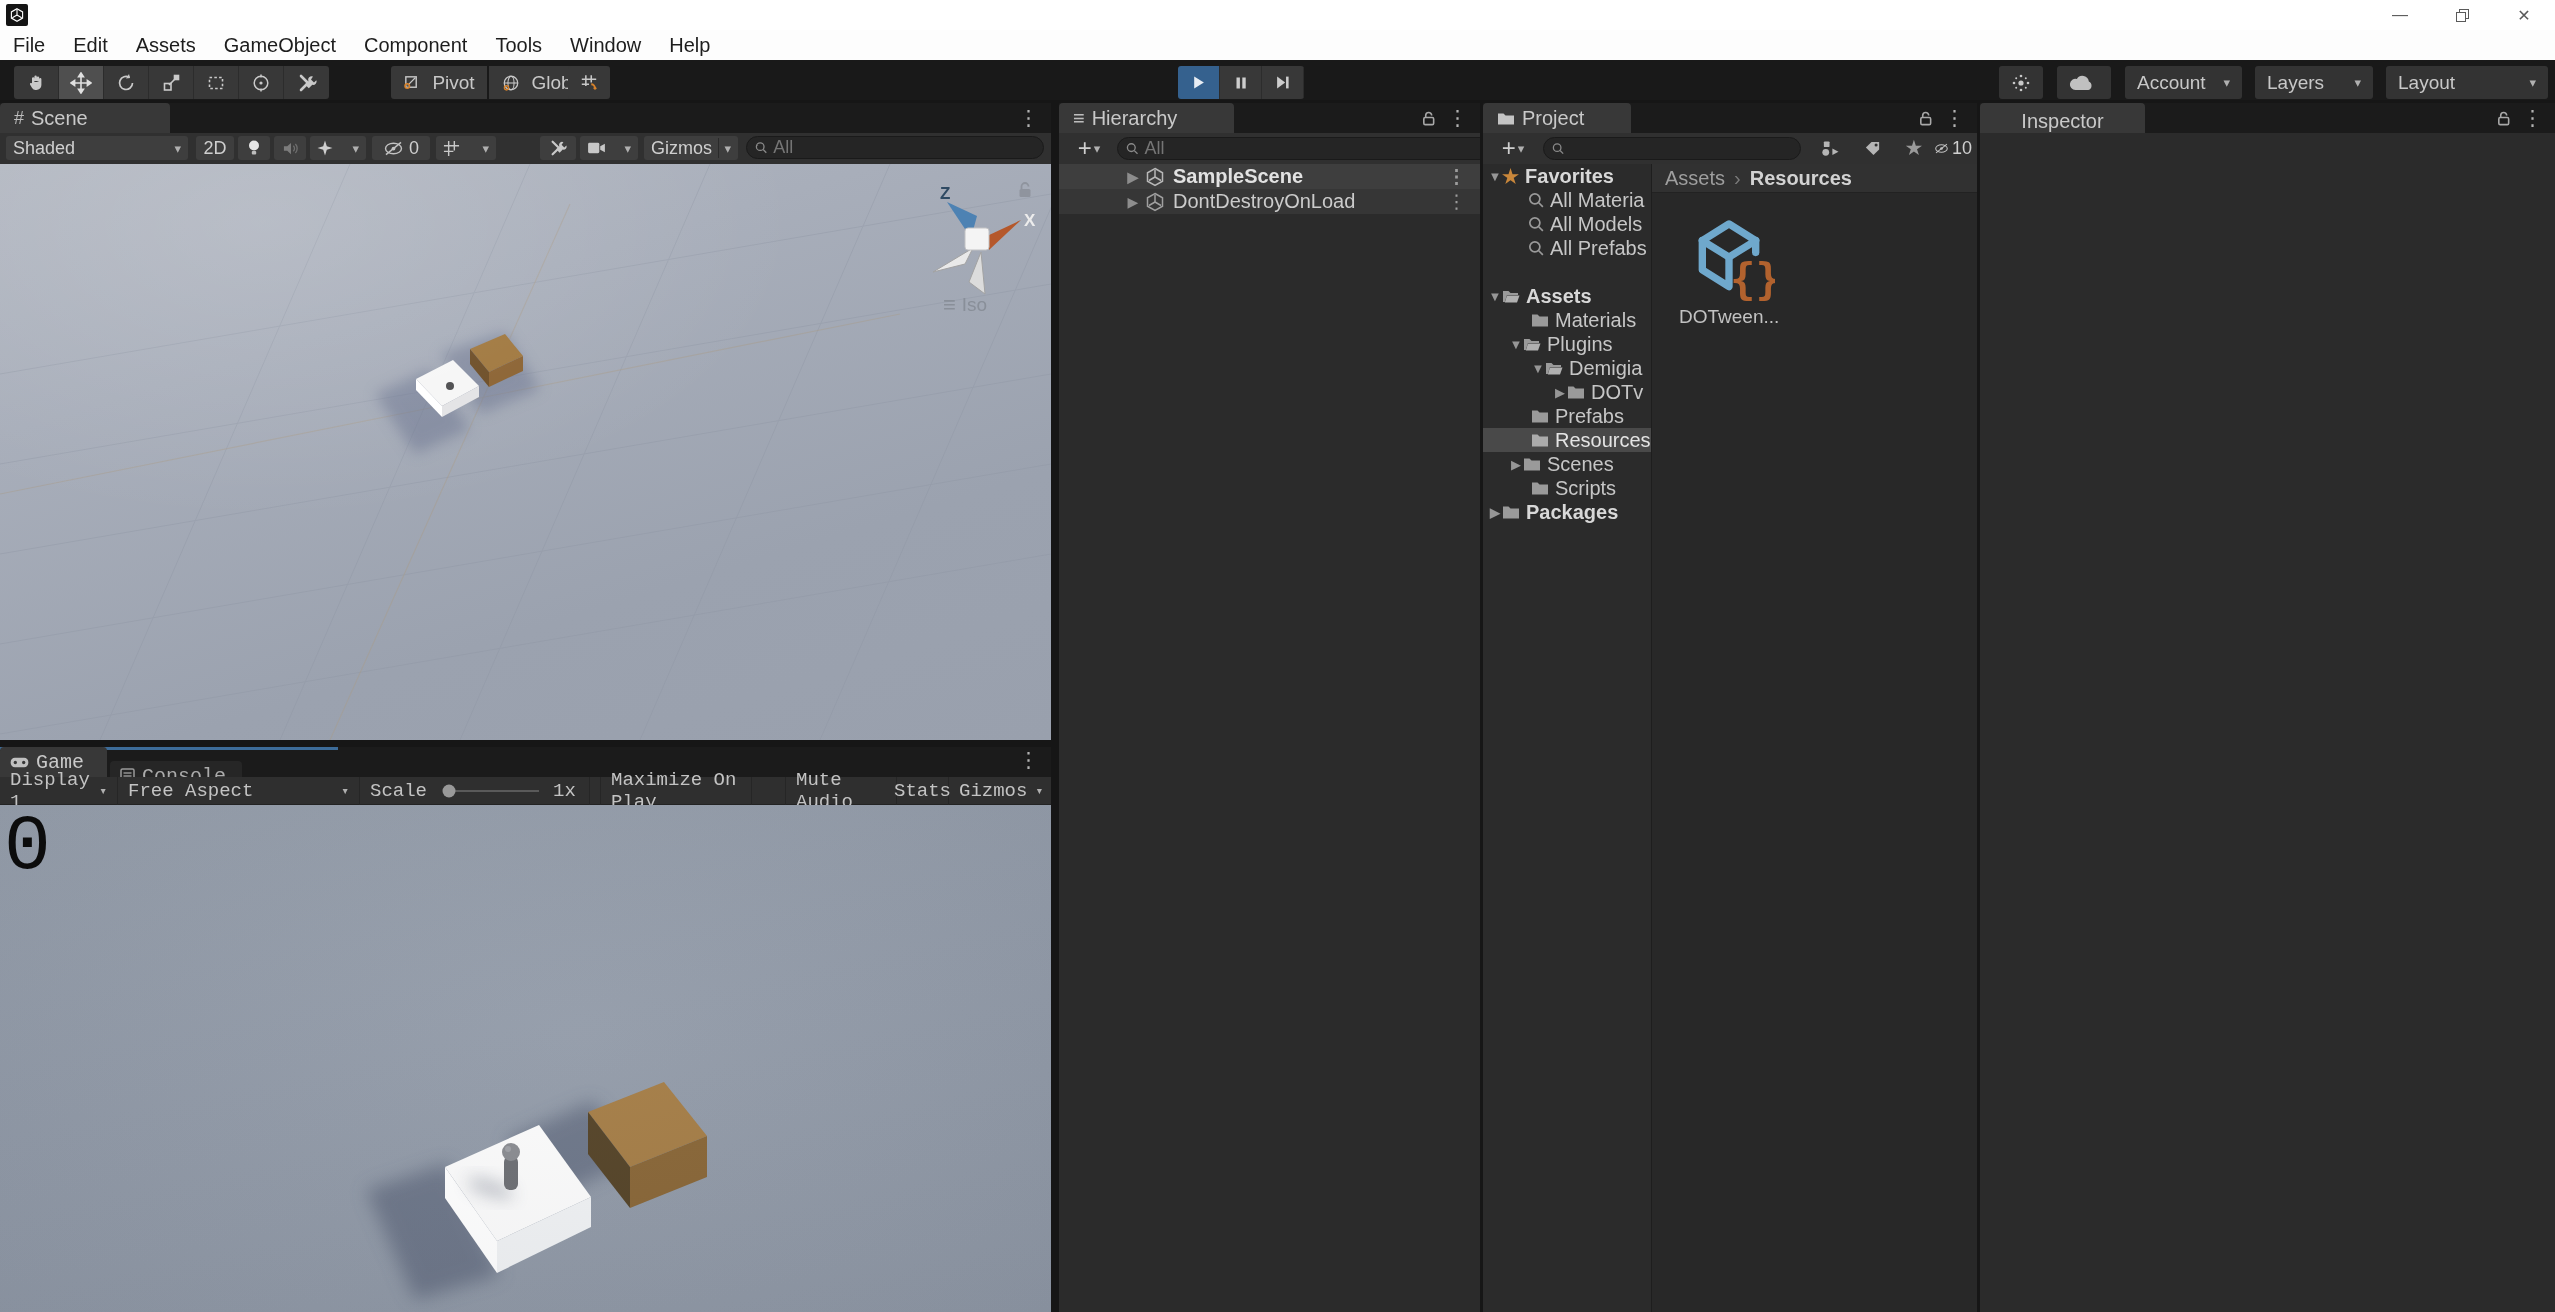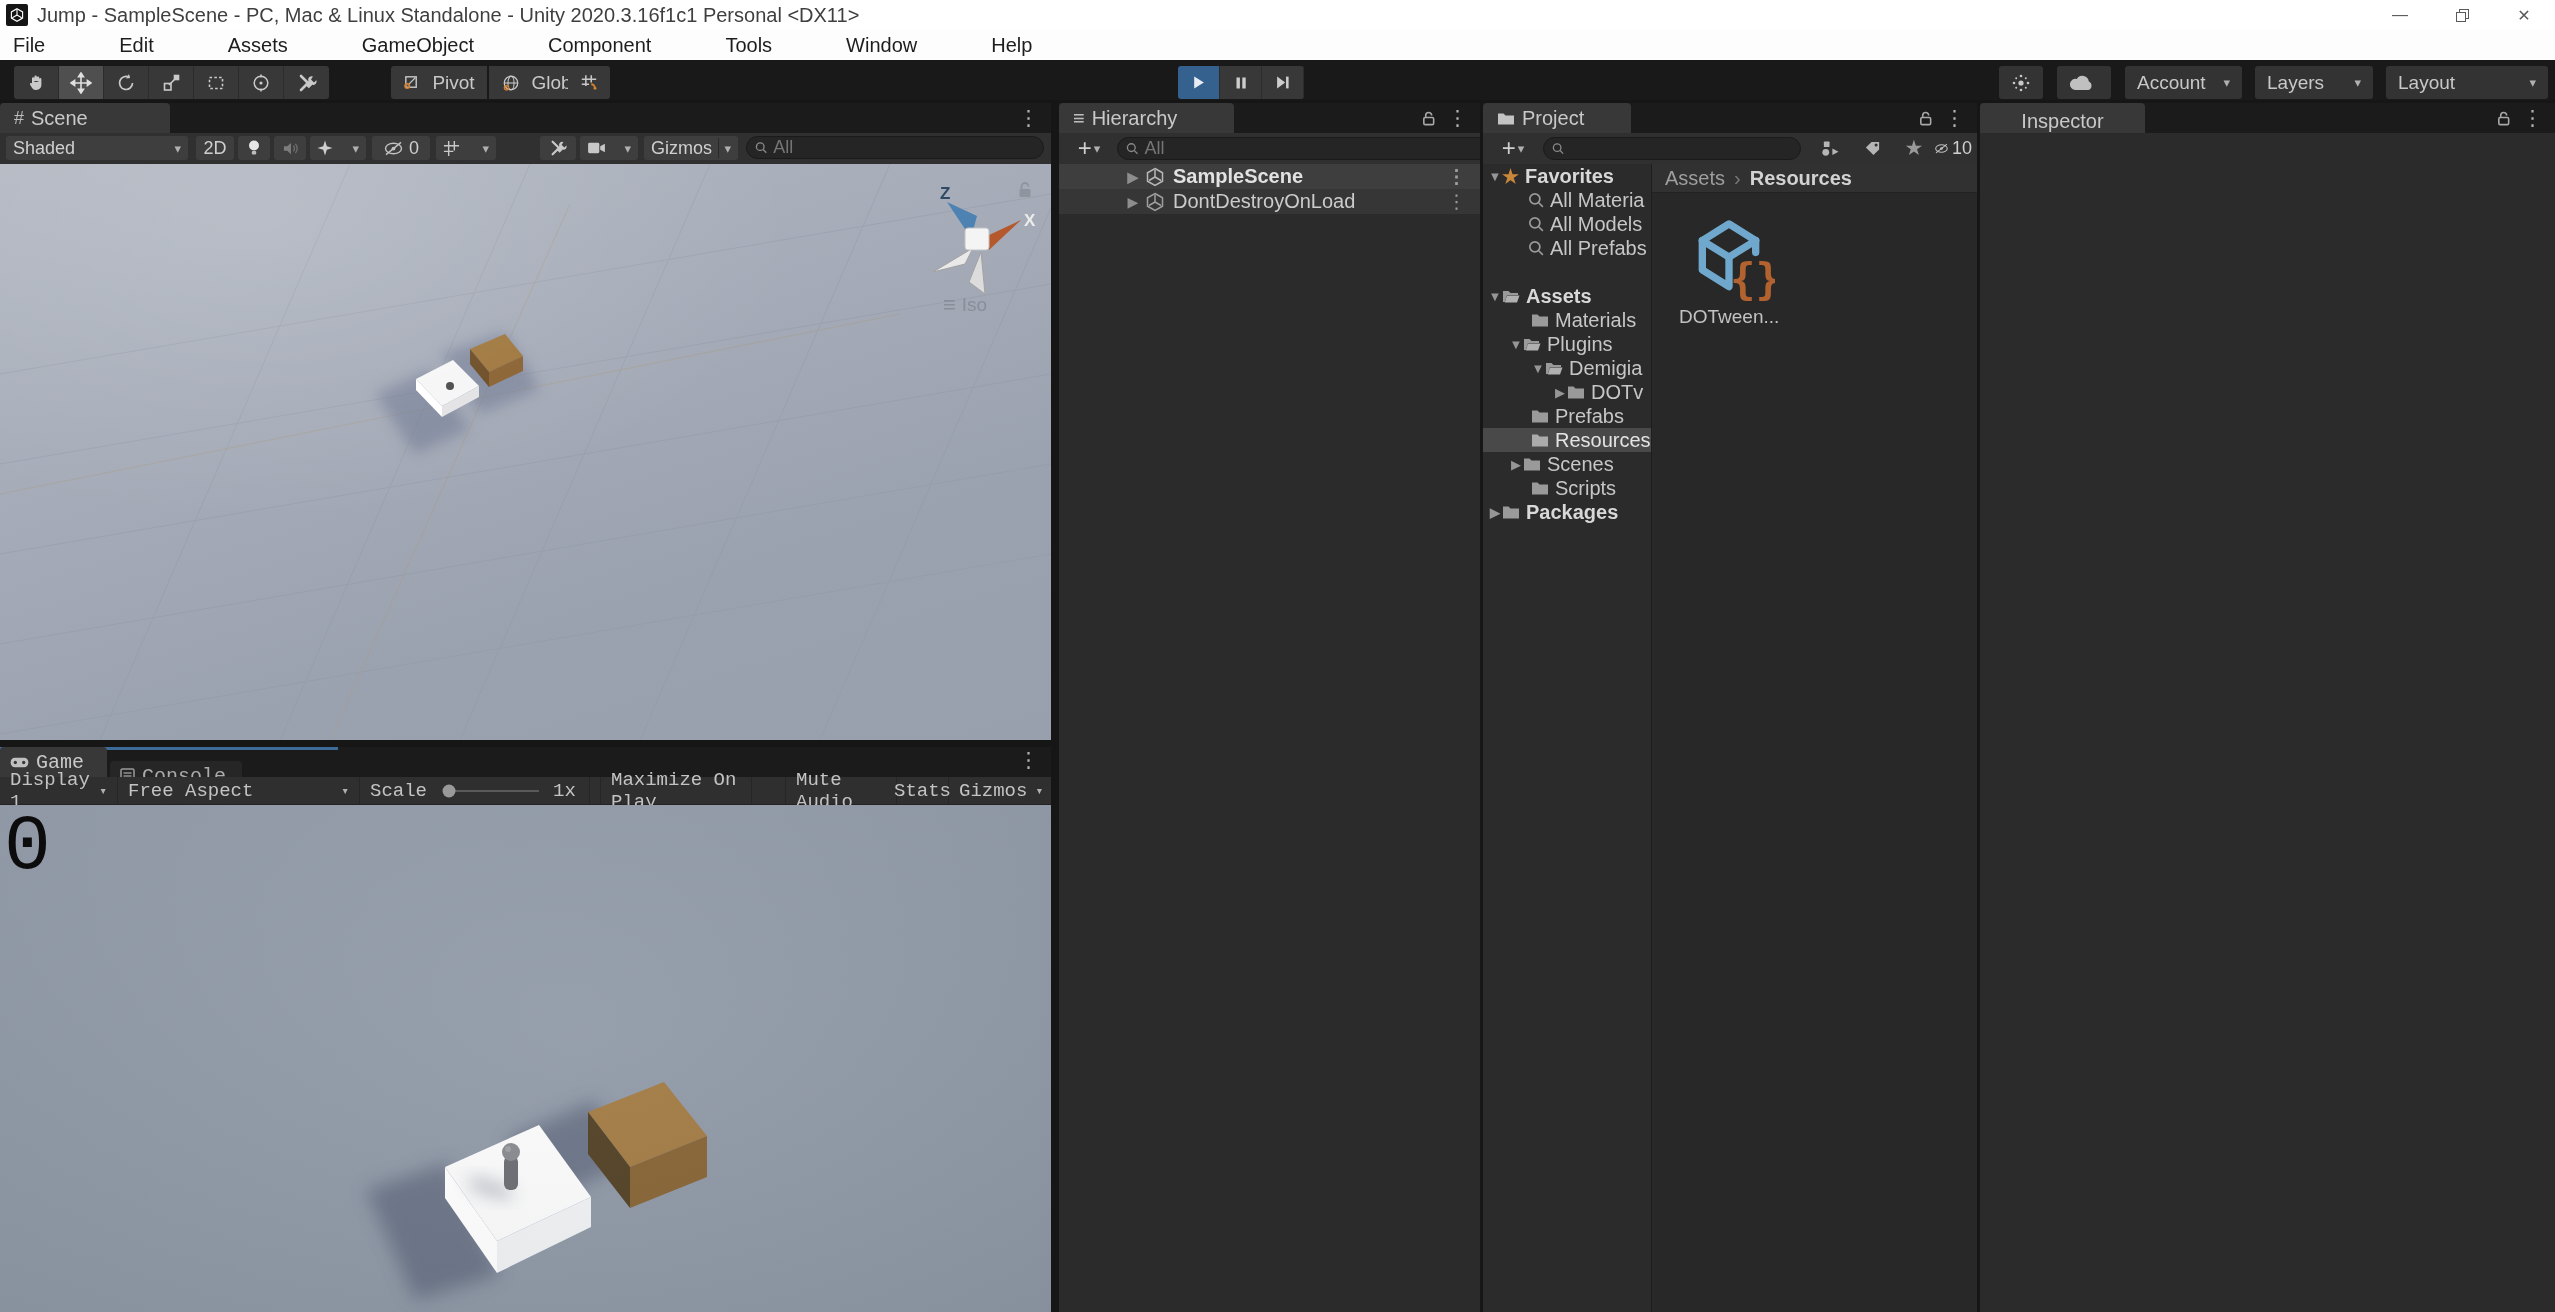--- a/index.html
+++ b/index.html
@@ -13,21 +13,21 @@
   svg { display:block; }
 
   
   .titlebar { left:0; top:0; width:2555px; height:30px; background:#ffffff; display:flex; align-items:center; }
   .titlebar .applogo { width:22px; height:22px; margin-left:6px; background:#151515; border-radius:2px; display:flex; align-items:center; justify-content:center; }
   .titlebar .title { margin-left:9px; font-size:20px; color:#3f3f3f; white-space:nowrap; }
   .wincontrols { position:absolute; right:0; top:0; height:30px; display:flex; align-items:center; }
   .winbtn { width:62px; height:30px; display:flex; align-items:center; justify-content:center; color:#5a5a5a; font-size:16px; }
 
   
-  .menubar { left:0; top:30px; width:2555px; height:30px; background:#fdfdfd; display:flex; align-items:center; padding-left:13px;gap:46px; }
+  .menubar { left:0; top:30px; width:2555px; height:30px; background:#fdfdfd; display:flex; align-items:center; padding-left:13px; }
   .menubar .mitem { font-size:20px; color:#1d1d1d; padding:0 14px 0 14px; height:30px; display:flex; align-items:center; }
   .menubar .mitem:first-child { padding-left:0; }
 
   
   .toolbar { left:0; top:60px; width:2555px; height:43px; background:#191919; }
   .toolgroup { position:absolute; top:6px; height:33px; display:flex; background:#383838; border-radius:3px; overflow:hidden; }
   .toolbtn { width:45px; height:33px; display:flex; align-items:center; justify-content:center; border-right:1px solid #2c2c2c; }
   .toolbtn:last-child { border-right:none; }
   .toolbtn.sel { background:#4f4f4f; }
   .pillbtn { height:33px; display:flex; align-items:center; justify-content:center; background:#383838; font-size:19px; color:#c8c8c8; gap:12px; padding:0 12px; }
@@ -96,21 +96,20 @@
 <body>
 
 <div id="app">
 
   <div class="abs titlebar">
     <div class="applogo">
       <svg width="14" height="14" viewBox="0 0 20 20">
           <path d="M10 1 L18 5.6 V14.4 L10 19 L2 14.4 V5.6 Z M10 10 L10 2.5 M10 10 L16.6 13.8 M10 10 L3.4 13.8" stroke="#ffffff" stroke-width="1.6" fill="none"></path>
         </svg>
     </div>
-    <div class="title">Jump - SampleScene - PC, Mac &amp; Linux Standalone - Unity 2020.3.16f1c1 Personal &lt;DX11&gt;</div>
     <div class="wincontrols">
       <div class="winbtn">
           <span>—</span>
         </div>
       <div class="winbtn">
         <svg width="13" height="13" viewBox="0 0 13 13">
             <rect x="3.5" y="0.5" width="9" height="9" fill="none" stroke="#5a5a5a"></rect>
             <rect x="0.5" y="3.5" width="9" height="9" fill="#ffffff" stroke="#5a5a5a"></rect>
           </svg>
       </div>

